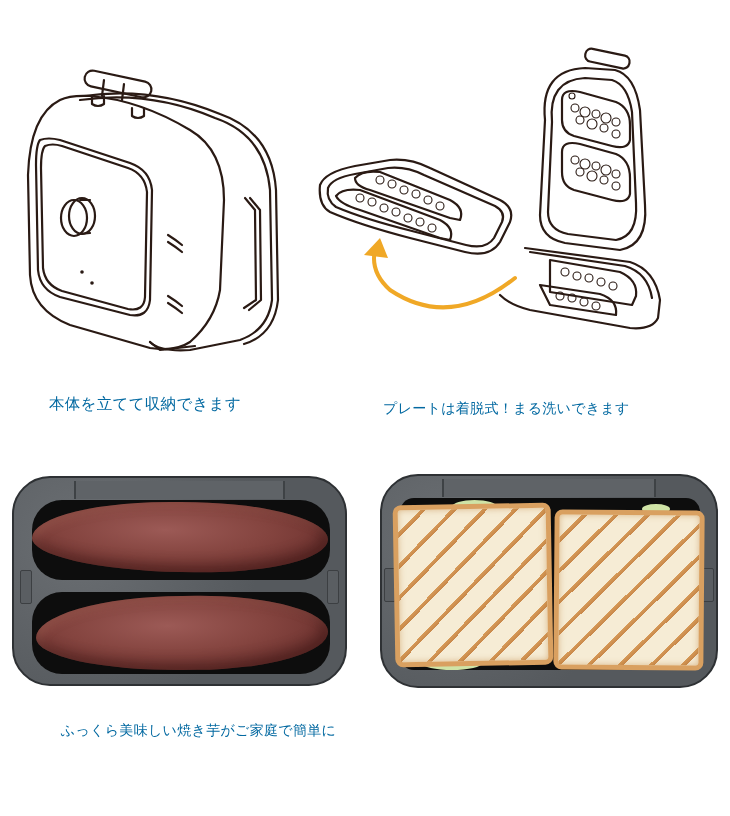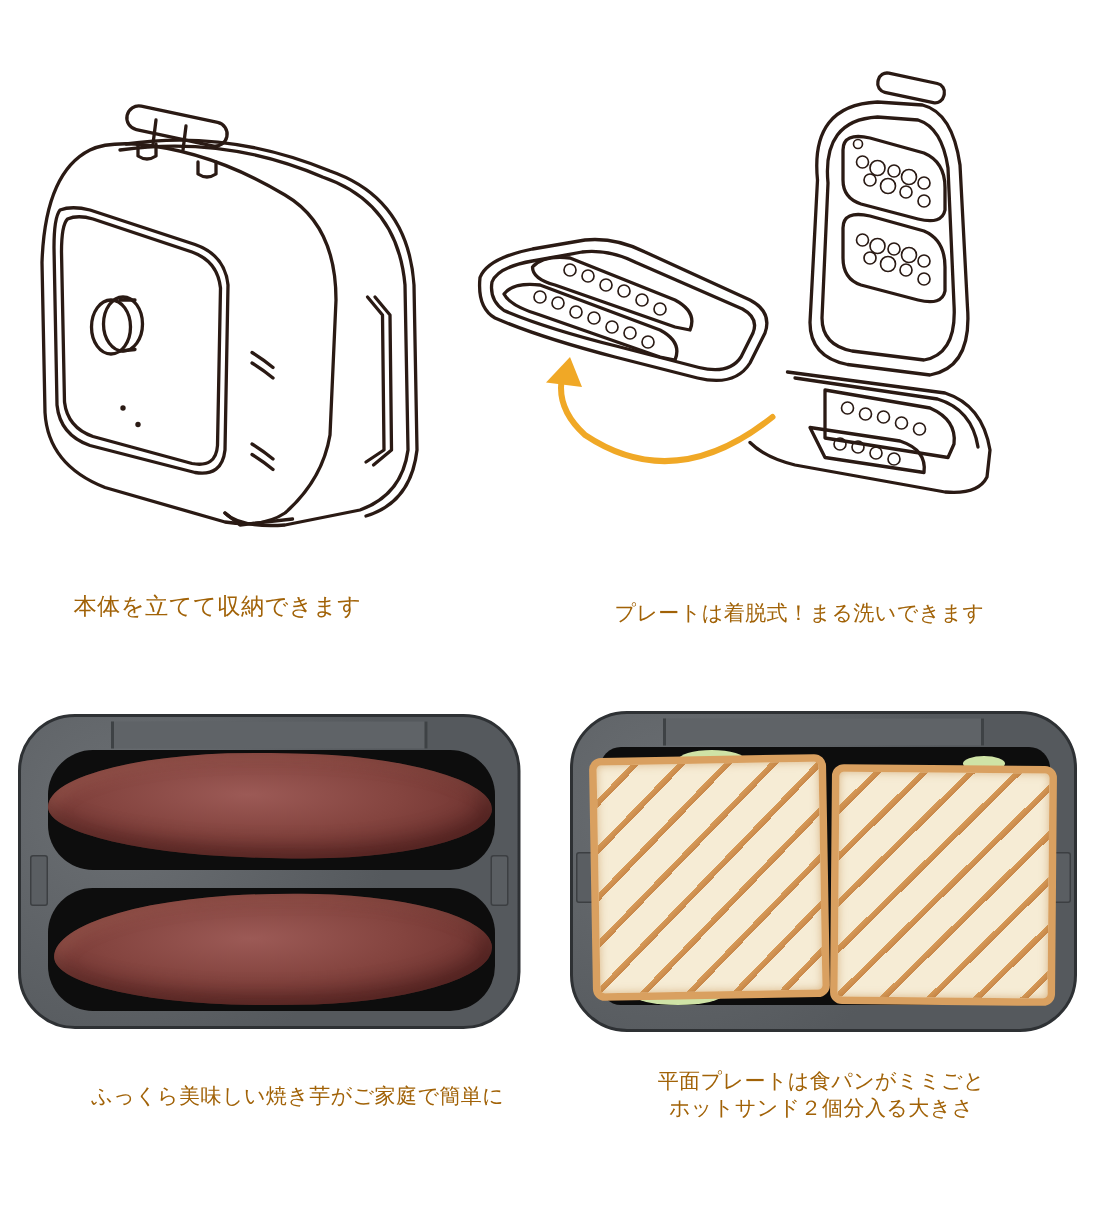--- a/index.html
+++ b/index.html
@@ -5,23 +5,24 @@
     * { margin: 0; padding: 0; box-sizing: border-box; }
     html, body { width: 730px; height: 816px; background: #ffffff; overflow: hidden; }
     body { position: relative; font-family: "DejaVu Sans", sans-serif; color: #111; }
 
     .panel { position: absolute; }
     .illus { position: absolute; }
 
     .caption {
       position: absolute;
       text-align: center;
-      color: #a16207;
+      color: #0369a1;
       line-height: 1.3;
       white-space: nowrap;
+      font-family: Liberation Serif, serif;
     }
     .cap-main { font-size: 15px; font-weight: 500; letter-spacing: 0.3px; }
     .cap-sub { font-size: 13px; letter-spacing: 0.2px; }
 
     
     .tray {
       position: absolute;
       border-radius: 38px;
       background: #5a5e62;
       background-image: radial-gradient(circle at 20% 30%, #6b6f73 0, #55595d 60%);
@@ -168,21 +169,21 @@
         <circle cx="313" cy="286" r="4"></circle>
       <circle cx="260" cy="296" r="4"></circle>
         <circle cx="272" cy="298" r="4"></circle>
         <circle cx="284" cy="302" r="4"></circle>
         <circle cx="296" cy="306" r="4"></circle>
     </g>
 
     <path d="M215 278 Q150 330 90 290 Q70 272 75 250" fill="none" stroke="#f0a826" stroke-width="4" stroke-linecap="round"></path>
     <polygon points="64,255 80,238 88,258" fill="#f0a826"></polygon>
   </svg>
-  <div class="caption" style="left:18px;top:400px;width:300px;text-align:center;">
+  <div class="caption" style="left:18px;top:400px;width:300px;text-align:left;">
     <div class="cap-main" style="font-size:14px;">プレートは着脱式！まる洗いできます</div>
   </div>
 </div>
 
 <div class="panel" style="left:0;top:470px;width:365px;height:320px;">
   <div class="tray" style="left:12px;top:6px;width:335px;height:210px;">
     <div class="tray-top-strip"></div>
     <div class="well" style="left:18px;top:22px;width:298px;height:80px;"></div>
     <div class="well" style="left:18px;top:114px;width:298px;height:82px;"></div>
     <div class="tab-mark" style="left:6px;top:92px;"></div>
@@ -200,17 +201,13 @@
     <div class="tray-top-strip"></div>
     <div class="well" style="left:18px;top:22px;width:300px;height:172px;border-radius:14px;"></div>
     <div class="tab-mark" style="left:2px;top:92px;"></div>
     <div class="tab-mark" style="right:2px;top:92px;"></div>
     <div class="lettuce" style="left:70px;top:24px;width:45px;height:14px;"></div>
     <div class="lettuce" style="left:40px;top:180px;width:60px;height:14px;"></div>
     <div class="lettuce" style="left:260px;top:28px;width:28px;height:10px;"></div>
     <div class="toast" style="left:12px;top:28px;width:158px;height:162px;transform:rotate(-1deg);"></div>
     <div class="toast" style="left:172px;top:34px;width:150px;height:160px;transform:rotate(0.5deg);"></div>
   </div>
-  <div class="caption" style="left:0;top:242px;width:365px;">
-    <div class="cap-main" style="font-size:14px;">平面プレートは食パンがミミごと</div>
-    <div class="cap-main" style="font-size:14px;">ホットサンド２個分入る大きさ</div>
-  </div>
 </div>
 
 </body></html>

